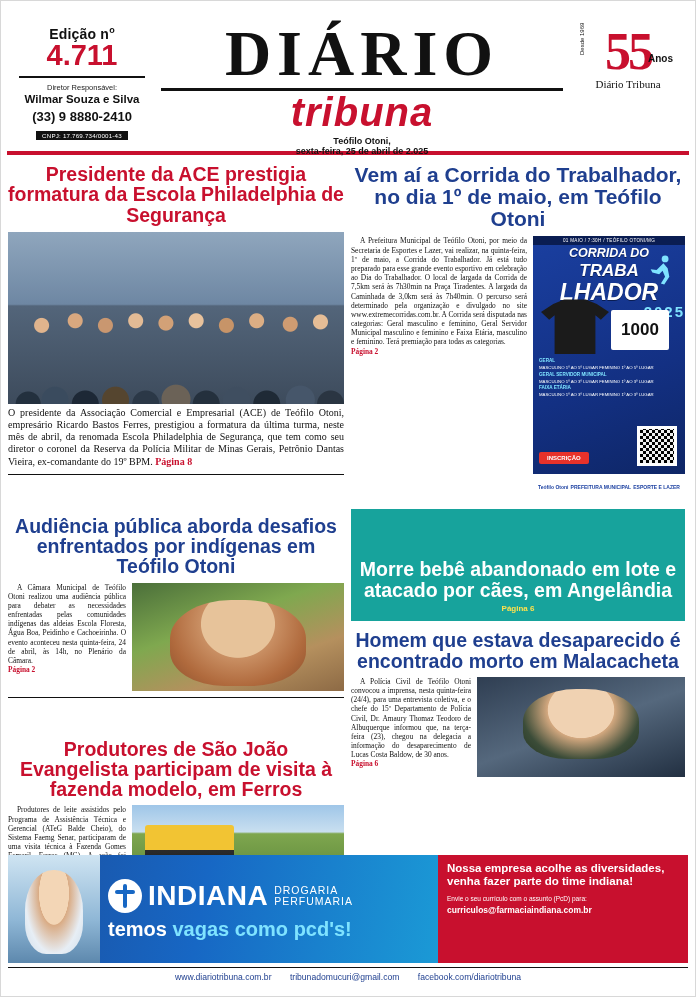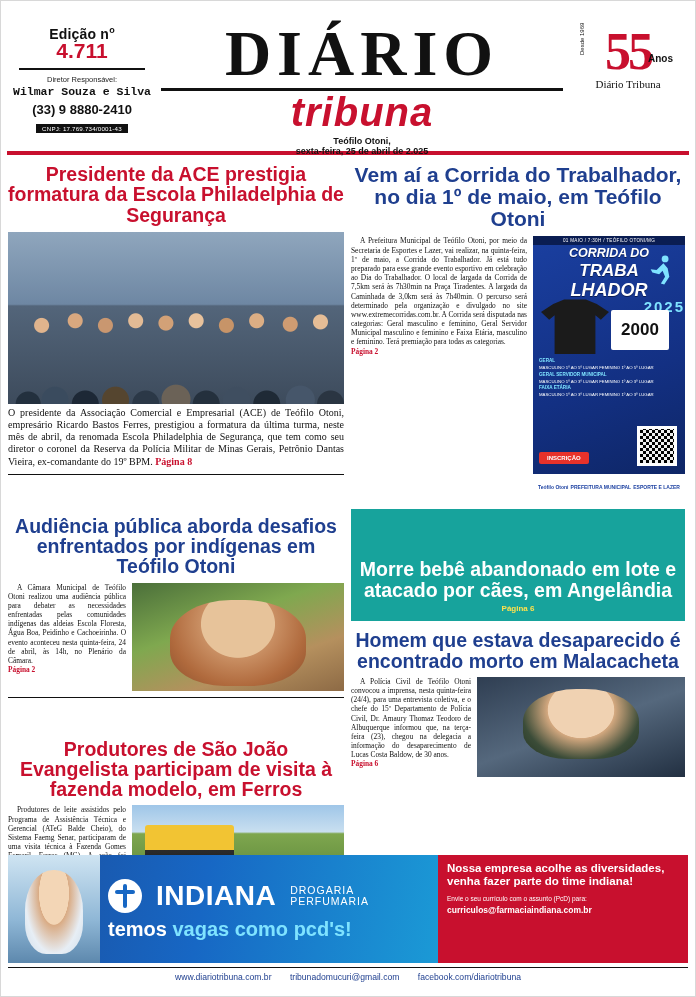--- a/index.html
+++ b/index.html
@@ -32,36 +32,36 @@
   .edition-label {
     font-family: "Liberation Sans", sans-serif;
     font-size: 14px;
     color: #111;
     font-weight: 600;
     letter-spacing: .2px;
   }
   .edition-label sup { font-size: 9px; }
   .edition-number {
     font-family: "Liberation Sans", sans-serif;
-    font-size: 21px;
+    font-size: 29px;
     font-weight: 700;
     color: #c8102e;
     line-height: 1.05;
     margin-top: -2px;
   }
   .edition-rule {
     width: 126px; height: 2px; background: #111;
     margin: 6px auto 5px auto;
   }
   .edition-dir {
     font-family: "Liberation Sans", sans-serif;
     font-size: 7.5px; color: #222;
   }
   .edition-dir-name {
-    font-family: Liberation Mono, monospace;
+    font-family: Liberation Sans, sans-serif;
     font-size: 11.5px; font-weight: 700; color: #111;
     margin-top: 1px;
   }
   .edition-phone {
     font-family: "Liberation Sans", sans-serif;
     font-size: 13px; font-weight: 700; color: #111;
     margin-top: 4px;
   }
   .edition-cnpj {
     font-family: "Liberation Sans", sans-serif;
@@ -381,21 +381,21 @@
     background: linear-gradient(180deg, #cfe4f2 0%, #8fb7d6 60%, #5d88ad 100%);
     position: relative; flex: none;
   }
   .ad-person::after {
     content: "";
     position: absolute; left: 18%; top: 14%; width: 64%; height: 78%;
     border-radius: 48% 48% 36% 36%;
     background: radial-gradient(ellipse at 50% 28%, #f3d6b6 0 36%, #d9ab84 37%, #e7eef5 70%, #cfdde9 100%);
   }
   .ad-main { flex: 1; padding-left: 8px; }
-  .ad-brandrow { display: flex; align-items: center; gap: 14px; }
+  .ad-brandrow { display: flex; align-items: center; gap: 6px; }
   .ad-mark {
     width: 34px; height: 34px; border-radius: 50%;
     background: #fff;
     position: relative; flex: none;
   }
   .ad-mark::before {
     content: ""; position: absolute; left: 50%; top: 5px;
     width: 4px; height: 24px; background: #1767c4; transform: translateX(-50%);
     border-radius: 2px;
   }
@@ -534,30 +534,30 @@
     <div class="col-right">
 
       <div class="headline hl-blue" style="font-size:21px;margin:4px 0 7px 0;">Vem aí a Corrida do Trabalhador, no dia 1º de maio, em Teófilo Otoni</div>
 
       <div>
 
         <div class="promo">
           <div class="promo-top">01 MAIO / 7:30H / TEÓFILO OTONI/MG</div>
           <div class="promo-title">CORRIDA DO</div>
           <div class="promo-title" style="font-size:17px;">TRABA</div>
-          <div class="promo-title" style="font-size:18px;">LHADOR</div>
+          <div class="promo-title" style="font-size:23px;">LHADOR</div>
           <div class="promo-year">2025</div>
 
           <svg class="promo-runner" viewBox="0 0 40 40">
             <circle cx="26" cy="7" r="4" fill="#7fe3ff"></circle>
             <path d="M24 12 L16 20 L9 19 L11 23 L19 25 L23 21 L26 28 L21 36 L25 37 L31 28 L29 18 Z" fill="#7fe3ff"></path>
           </svg>
 
           <div class="promo-shirt"></div>
-          <div class="promo-bib">2000</div>
+          <div class="promo-bib">1000</div>
 
           <div class="promo-info">
             <div class="sec">GERAL</div>
             <div>MASCULINO 1º AO 5º LUGAR
 FEMININO 1º AO 5º LUGAR</div>
             <div class="sec">GERAL SERVIDOR MUNICIPAL</div>
             <div>MASCULINO 1º AO 3º LUGAR
 FEMININO 1º AO 3º LUGAR</div>
             <div class="sec">FAIXA ETÁRIA</div>
             <div>MASCULINO 1º AO 3º LUGAR

